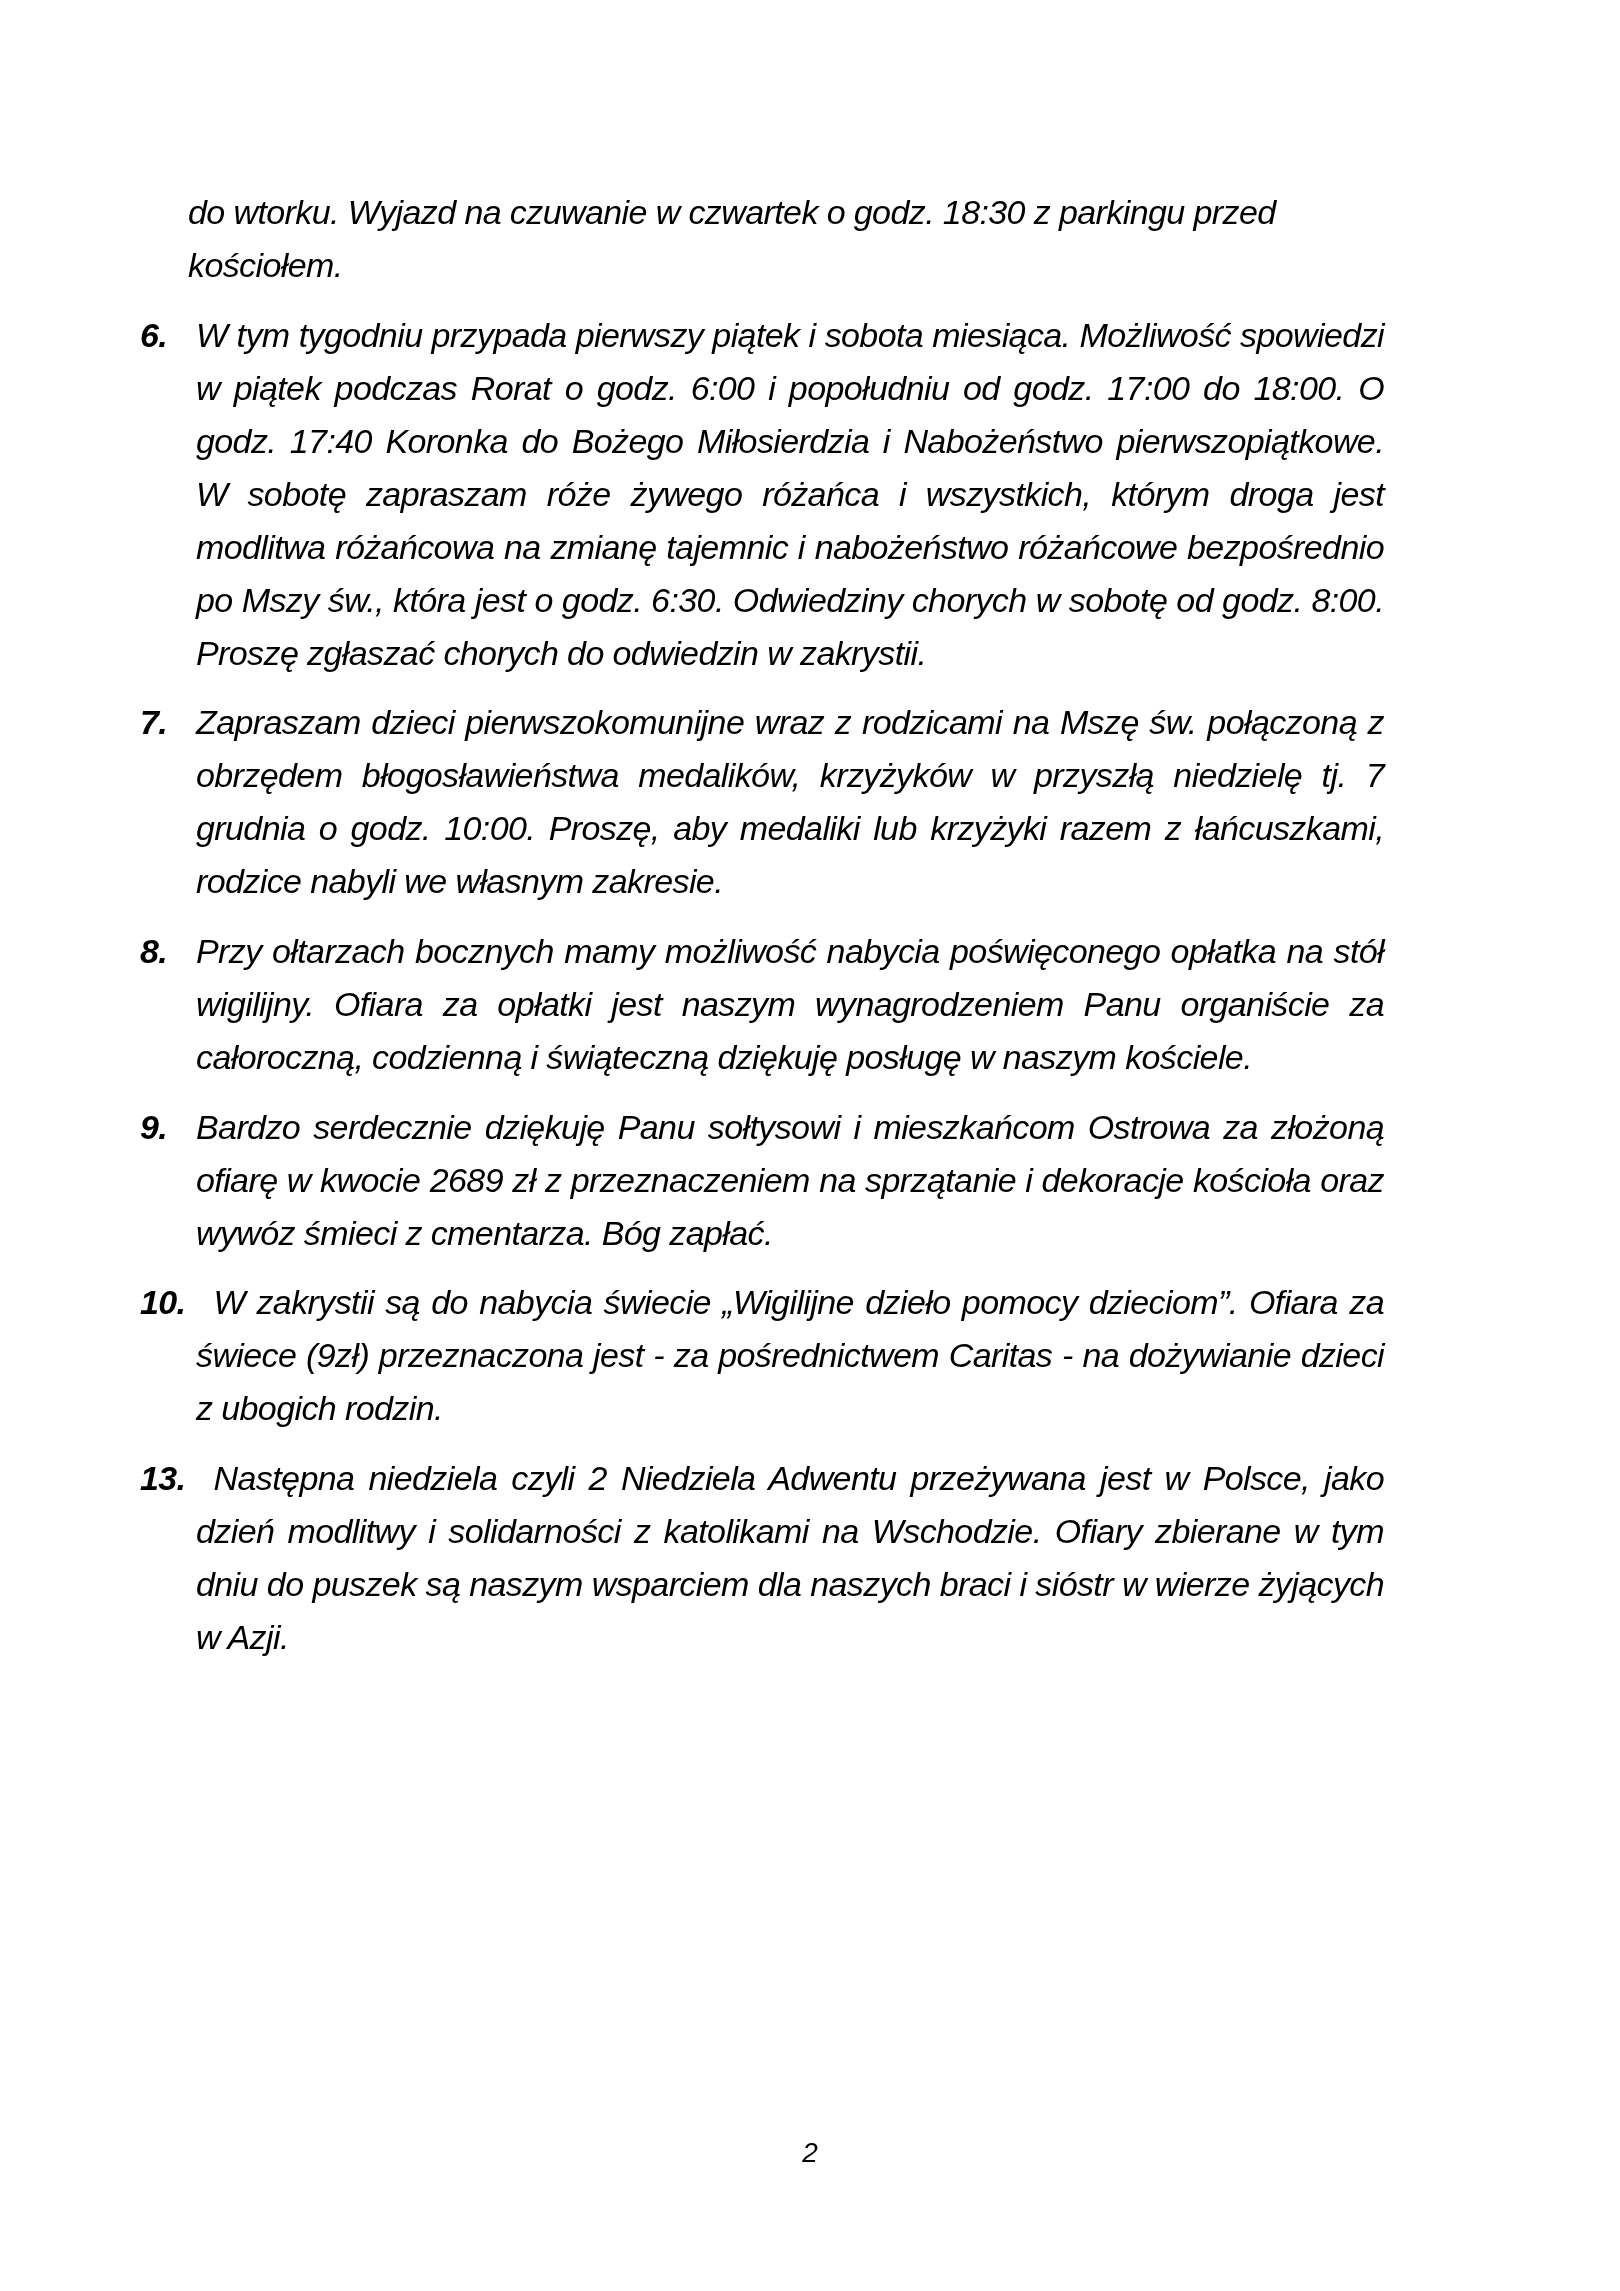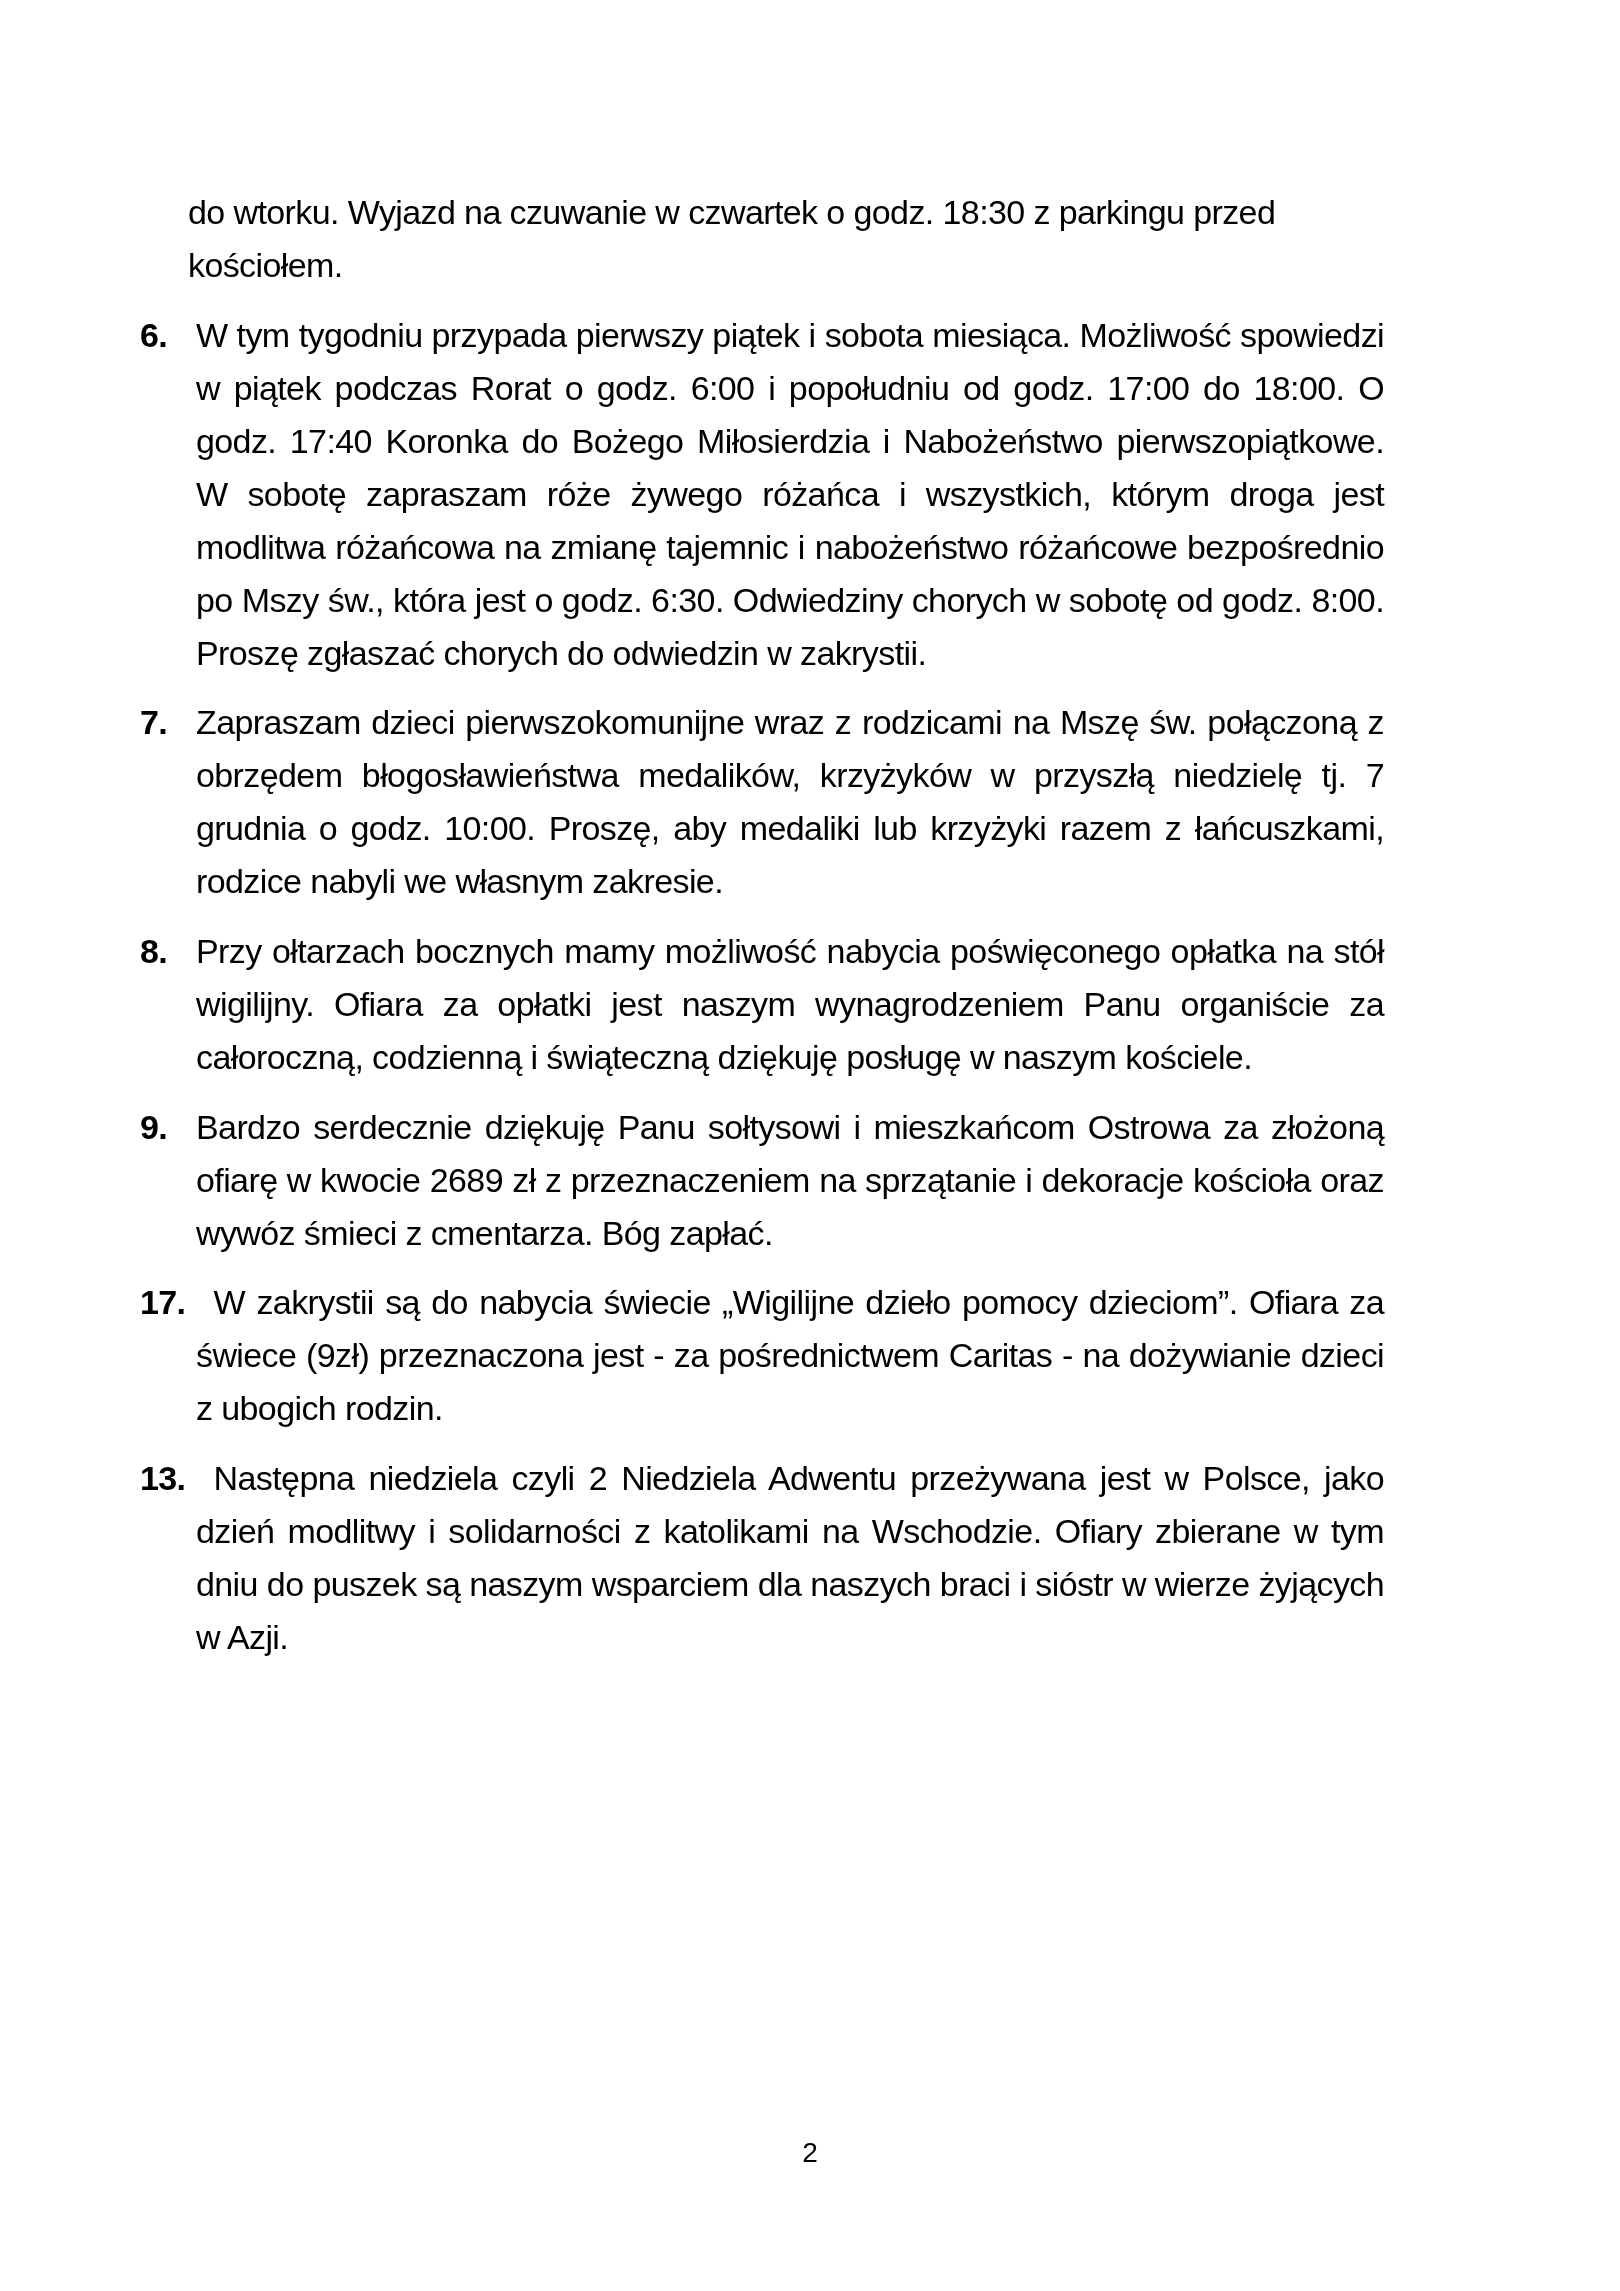--- a/index.html
+++ b/index.html
@@ -1,18 +1,18 @@
 <!DOCTYPE html>
 <html><head>
 <meta charset="utf-8">
 <style>
   html, body { margin: 0; padding: 0; background: #ffffff; }
   body { width: 1620px; height: 2292px; position: relative; overflow: hidden;
          font-family: "Liberation Sans", sans-serif; color: #000; }
-  .page { position: absolute; left: 0; top: 0; width: 1620px; height: 1924px; }
+  .page { position: absolute; left: 0; top: 0; width: 1620px; height: 1924px; font-style: italic; }
   .content { position: absolute; left: 140px; top: 186px; width: 1252px; }
   .item { position: relative; padding-left: 48px; margin-bottom: 16.7px; }
   .item p { margin: 8px; font-size: 34px; line-height: 53px; text-align: justify;
             letter-spacing: -0.6px; word-spacing: 0px; }
   .item p.justify-last { text-align-last: justify; }
   .num { position: absolute; left: 0; top: 0; font-weight: bold; font-size: 34px;
          line-height: 53px; letter-spacing: -0.6px; }
   .item.wide .num { }
   .item.wide p { text-indent: 0; }
   .item.wide p::before { content: ""; }
@@ -45,21 +45,21 @@
       <span class="num">8.</span>
       <p>Przy ołtarzach bocznych mamy możliwość nabycia poświęconego opłatka na stół wigilijny. Ofiara za opłatki jest naszym wynagrodzeniem Panu organiście za całoroczną, codzienną i świąteczną dziękuję posługę w naszym kościele.</p>
     </div>
 
     <div class="item">
       <span class="num">9.</span>
       <p>Bardzo serdecznie dziękuję Panu sołtysowi i mieszkańcom Ostrowa za złożoną ofiarę w kwocie 2689 zł z przeznaczeniem na sprzątanie i dekoracje kościoła oraz wywóz śmieci z cmentarza. Bóg zapłać.</p>
     </div>
 
     <div class="item wide">
-      <span class="num">17.</span>
+      <span class="num">10.</span>
       <p style="text-indent: 17.6px;">W zakrystii są do nabycia świecie „Wigilijne dzieło pomocy dzieciom”. Ofiara za świece (9zł) przeznaczona jest - za pośrednictwem Caritas - na dożywianie dzieci z ubogich rodzin.</p>
     </div>
 
     <div class="item wide">
       <span class="num">13.</span>
       <p style="text-indent: 17.6px;">Następna niedziela czyli 2 Niedziela Adwentu przeżywana jest w Polsce, jako dzień modlitwy i solidarności z katolikami na Wschodzie. Ofiary zbierane w tym dniu do puszek są naszym wsparciem dla naszych braci i sióstr w wierze żyjących w Azji.</p>
     </div>
 
 
   </div>

